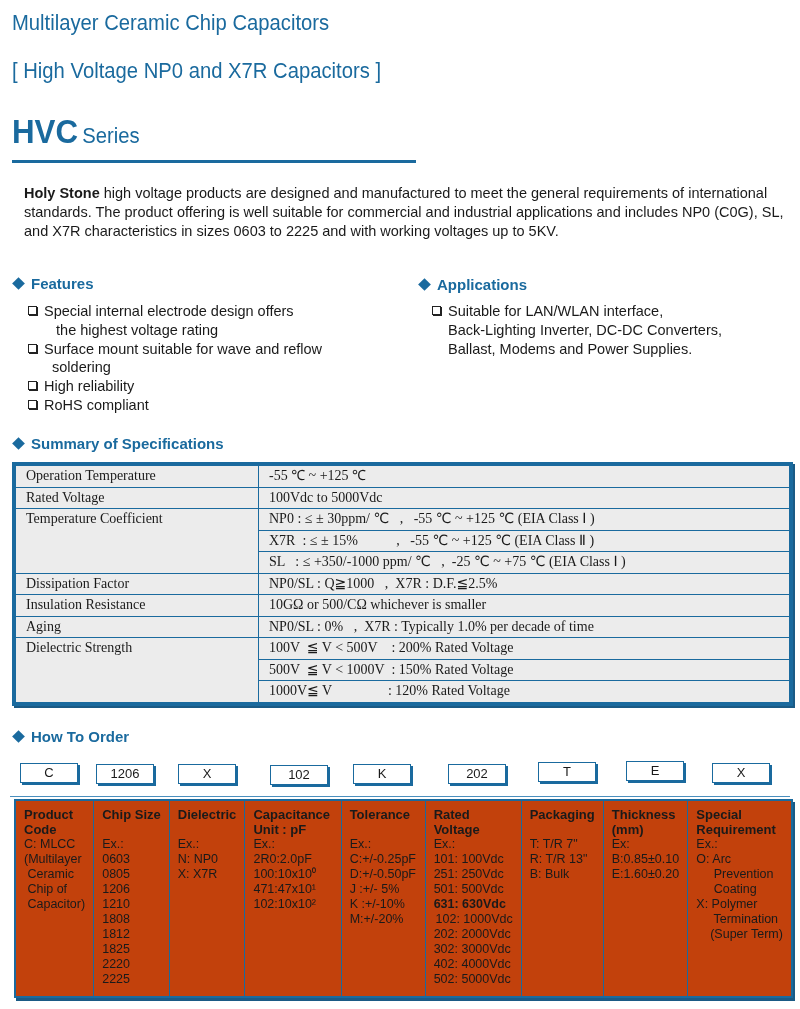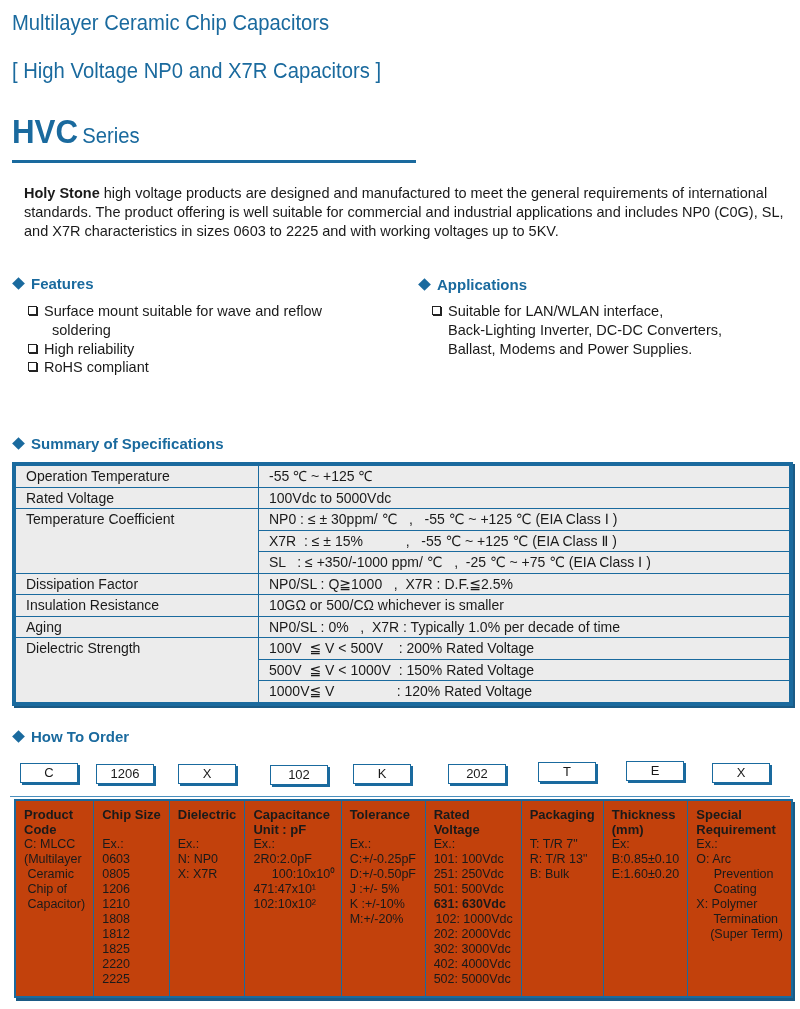--- a/index.html
+++ b/index.html
@@ -14,21 +14,21 @@
   .rule-top { left: 12px; top: 160px; width: 404px; height: 3px; background: #1a6a9e; }
   .intro { left: 24px; top: 184px; width: 760px; font-size: 14.5px; line-height: 19px; }
   .intro b { font-weight: bold; }
   .sec { font-size: 15px; font-weight: bold; color: #1a6a9e; white-space: nowrap; }
   .diamond { display: inline-block; width: 9px; height: 9px; background: #1a6a9e; transform: rotate(45deg); margin-right: 8px; position: relative; top: -1px; }
   .list { font-size: 14.5px; line-height: 18.8px; }
   .list .item { position: relative; padding-left: 18px; }
   .cb { position: absolute; left: 2px; top: 4px; width: 9px; height: 9px; border: 1.3px solid #222; box-sizing: border-box; box-shadow: 1px 1px 0 #222; }
   .spec { left: 12px; top: 462px; width: 775px; border: 3px solid #1a6a9e; box-shadow: 2px 2px 0 #1a5a85; background: #ececec; }
   table.spectbl { border-collapse: collapse; width: 100%; font-size: 14px; }
-  table.spectbl td { border: 1.5px solid #1a6a9e; height: 20.5px; padding: 0 10px; white-space: nowrap; vertical-align: top; line-height: 20px; }
+  table.spectbl td { border: 1.5px solid #1a6a9e; height: 20.5px; padding: 0 10px; white-space: nowrap; vertical-align: top; line-height: 20px; font-family: Liberation Serif, serif; }
   table.spectbl td.lbl { width: 222px; }
   .codes { left: 20px; top: 760px; width: 760px; height: 26px; }
   .codebox { position: absolute; height: 18px; border: 1.5px solid #1a6a9e; box-shadow: 2px 2px 0 #1a6a9e; background: #fff; font-size: 13px; text-align: center; line-height: 18px; }
   .rule-mid { left: 10px; top: 796px; width: 780px; height: 1px; background: #4a8fbe; }
   .order { left: 14px; top: 799px; width: 775px; height: 195px; border: 2.5px solid #1a6a9e; box-shadow: 2px 3px 0 #1a5a85; background: #c2410c; }
   table.ordtbl { border-collapse: collapse; width: 100%; height: 100%; font-size: 12.5px; }
   table.ordtbl td { border-left: 1.5px solid #1a6a9e; vertical-align: top; padding: 6px 6px 0 8px; line-height: 15px; }
   table.ordtbl td:first-child { border-left: none; }
   .hd { font-weight: bold; font-size: 13px; }
 </style>
@@ -42,21 +42,22 @@
   <span class="small">Series</span>
 </div>
 <div class="abs rule-top"></div>
 
 <div class="abs intro"><b>Holy Stone</b><span> high voltage products are designed and manufactured to meet the general requirements of international standards. The product offering is well suitable for commercial and industrial applications and includes NP0 (C0G), SL, and X7R characteristics in sizes 0603 to 2225 and with working voltages up to 5KV.</span></div>
 
 <div class="abs sec" style="left:14px; top:275px;">
   <span class="diamond"></span><span>Features</span>
 </div>
 <div class="abs list" style="left:26px; top:302px; width:370px;">
-  <div class="item"><span class="cb"></span></div>
+  <div class="item"><span class="cb"></span><span style="white-space:pre">Special internal electrode design offers
+   the highest voltage rating</span></div>
   <div class="item"><span class="cb"></span><span style="white-space:pre">Surface mount suitable for wave and reflow
   soldering</span></div>
   <div class="item"><span class="cb"></span><span style="white-space:pre">High reliability</span></div>
   <div class="item"><span class="cb"></span><span style="white-space:pre">RoHS compliant</span></div>
 </div>
 
 <div class="abs sec" style="left:420px; top:276px;">
   <span class="diamond"></span><span>Applications</span>
 </div>
 <div class="abs list" style="left:430px; top:302px; width:360px;">
@@ -163,21 +164,21 @@
             <div style="white-space: pre; min-height: 15px;"></div>
             <div style="white-space: pre; min-height: 15px;">Ex.:</div>
             <div style="white-space: pre; min-height: 15px;">N: NP0</div>
             <div style="white-space: pre; min-height: 15px;">X: X7R</div>
           </td>
           <td style="width: 107px;">
             <div class="hd" style="white-space: pre;">Capacitance
 Unit : pF</div>
             <div style="white-space: pre; min-height: 15px;">Ex.:</div>
             <div style="white-space: pre; min-height: 15px;">2R0:2.0pF</div>
-            <div style="white-space: pre; min-height: 15px; text-align: right;">100:10x10⁰</div>
+            <div style="white-space: pre; min-height: 15px;">100:10x10⁰</div>
             <div style="white-space: pre; min-height: 15px;">471:47x10¹</div>
             <div style="white-space: pre; min-height: 15px;">102:10x10²</div>
           </td>
           <td style="width: 84px;">
             <div class="hd" style="white-space: pre;">Tolerance</div>
             <div style="white-space: pre; min-height: 15px;"></div>
             <div style="white-space: pre; min-height: 15px;">Ex.:</div>
             <div style="white-space: pre; min-height: 15px;">C:+/-0.25pF</div>
             <div style="white-space: pre; min-height: 15px;">D:+/-0.50pF</div>
             <div style="white-space: pre; min-height: 15px;">J :+/- 5%</div>

